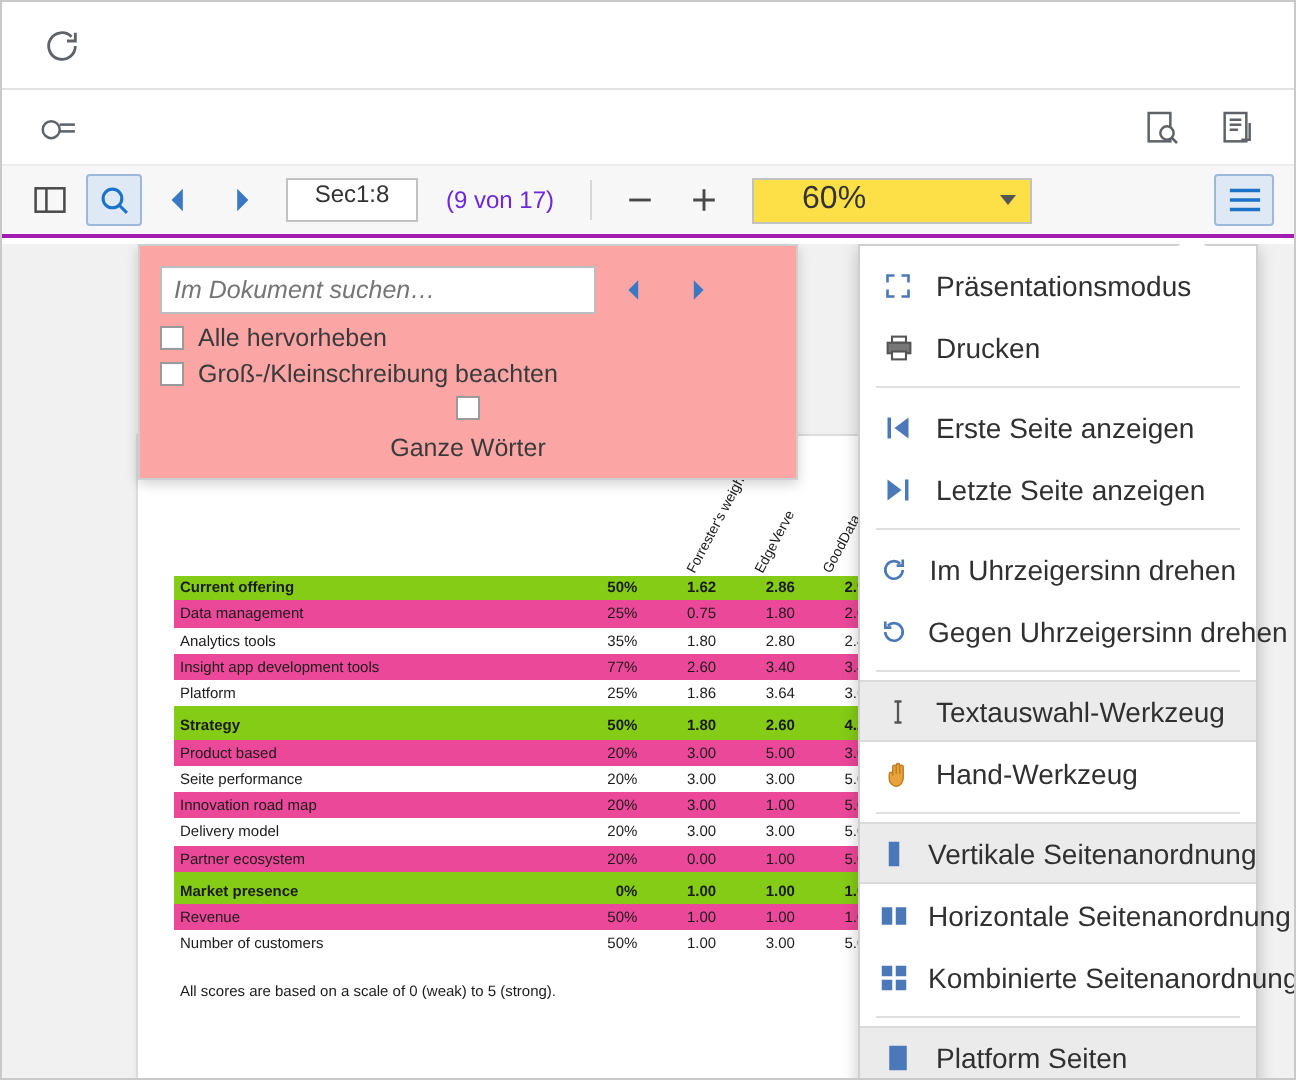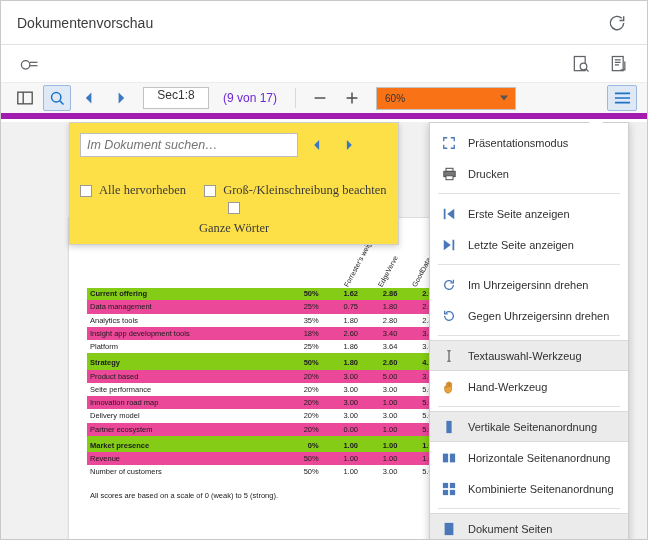--- a/index.html
+++ b/index.html
@@ -54,21 +54,21 @@
   }
   .secondbar .spacer { flex: 1; }
   .secondbar .right-group { display:flex; gap: 10px; }
   
   .toolbar {
     height: 36px;
     display: flex;
     align-items: center;
     padding: 0 10px;
     background: #f7f7f7;
-    border-bottom: 6px solid #a21caf;
+    border-bottom: 2px solid #a21caf;
     position: relative;
     gap: 4px;
   }
   .tb-btn {
     width: 28px; height: 26px;
     display:flex; align-items:center; justify-content:center;
     color: #5f6368;
     border: none; background: transparent; cursor: pointer;
   }
   .tb-btn.active {
@@ -88,26 +88,26 @@
     padding: 0 2px;
   }
   .page-count {
     font-size: 12px; color: #6d28d9; margin-left: 6px; margin-right: 8px;
     white-space: nowrap;
   }
   .tb-sep { width: 1px; height: 20px; background: #d8d8d8; margin: 0 6px; }
   .zoom-select {
     width: 140px; height: 23px;
     border: 1px solid #c2c2c2;
-    background: #f97316;
-    font-size: 10px;
+    background: #fde047;
+    font-size: 16px;
     color: #333;
     display: flex;
     align-items: center;
-    padding-left: 8px;
+    padding-left: 24px;
     position: relative;
     margin-left: 6px;
     cursor: pointer;
   }
   .zoom-select .caret {
     position:absolute; right: 7px; top: 50%; transform: translateY(-50%);
     width:0;height:0;border-left:4px solid transparent;border-right:4px solid transparent;border-top:5px solid #555;
   }
   .menu-btn {
     width: 30px; height: 26px;
@@ -132,61 +132,61 @@
     width: 506px; height: 404px;
     background: #fff;
     box-shadow: 0 0 0 1px #dcdcdc, 0 1px 3px rgba(0,0,0,0.12);
     padding: 14px 18px;
   }
   
   .findbar {
     position: absolute;
     left: 68px; top: 0px;
     width: 330px;
-    background: #fde047;
+    background: #fca5a5;
     border: 1px solid #cfcfcf;
     box-shadow: 0 2px 6px rgba(0,0,0,0.18);
     padding: 10px 10px 8px 10px;
     z-index: 30;
   }
   .findbar-row { display:flex; align-items:center; gap: 6px; }
   .find-input {
     width: 218px; height: 24px;
     border: 1px solid #bdbdbd;
     padding: 0 6px;
     font-size: 12.5px;
     font-style: italic;
     color: #9a9a9a;
     background: #fff;
   }
   .find-nav {
     width: 26px; height: 24px; display:flex;align-items:center;justify-content:center;
     color:#3b78c4; cursor:pointer;
   }
-  .find-opts { margin-top: 26px; display:flex; flex-wrap: wrap; gap: 4px 18px; font-family: Liberation Serif, serif; }
+  .find-opts { margin-top: 5px; display:flex; flex-wrap: wrap; gap: 4px 18px; }
   .cb-row { display:flex; align-items:center; gap: 7px; font-size: 12.5px; color:#3a3a3a; cursor:pointer;}
   .cb {
     width: 12px; height: 12px; border: 1px solid #9a9a9a; background:#fff; display:inline-block;
   }
   
   .menu {
     position: absolute;
     right: 18px; top: 0px;
     width: 200px;
     background: #fff;
     border: 1px solid #cfcfcf;
     box-shadow: 0 2px 8px rgba(0,0,0,0.22);
     z-index: 40;
     padding: 4px 0;
   }
   .menu-item {
     display: flex; align-items: center;
     height: 31px;
     padding: 0 10px;
-    font-size: 11px;
+    font-size: 14px;
     color: #303030;
     gap: 10px;
     cursor: pointer;
     white-space: nowrap;
   }
   .menu-item.selected {
     background: #ebebeb;
     border-top: 1px solid #dadada;
     border-bottom: 1px solid #dadada;
   }
@@ -216,21 +216,20 @@
     color: #1b1b1b;
   }
   .footnote { font-size: 7.5px; margin-top: 12px; color:#1b1b1b; padding-left:3px;}
 </style>
 </head>
 <body>
 
 <div class="window">
 
   <div class="titlebar">
-    <div class="title">Dokumentenvorschau</div>
     <div class="icon-btn" title="reload">
       <svg width="20" height="20" viewBox="0 0 24 24" fill="none" stroke="#5f6368" stroke-width="1.7">
         <path d="M20 12a8 8 0 1 1-2.3-5.6"></path>
         <path d="M20 4v5h-5"></path>
       </svg>
     </div>
   </div>
 
   <div class="secondbar">
     <div class="icon-btn">
@@ -347,21 +346,21 @@
               <td class="num">35%</td>
               <td class="num">1.80</td>
               <td class="num">2.80</td>
               <td class="num">2.40</td>
               <td class="num">4.40</td>
               <td class="num">4.20</td>
               <td class="num">0.70</td>
             </tr>
             <tr class="shade">
               <td class="lbl">Insight app development tools</td>
-              <td class="num">18%</td>
+              <td class="num">77%</td>
               <td class="num">2.60</td>
               <td class="num">3.40</td>
               <td class="num">3.40</td>
               <td class="num">4.00</td>
               <td class="num">3.70</td>
               <td class="num">1.70</td>
             </tr>
             <tr>
               <td class="lbl">Platform</td>
               <td class="num">25%</td>
@@ -602,19 +601,19 @@
             </span>
             <span>Kombinierte Seitenanordnung</span>
           </div>
           <div class="menu-sep"></div>
           <div class="menu-item selected">
             <span class="mi-icon">
               <svg width="14" height="14" viewBox="0 0 16 16" fill="#4a78b8">
                 <rect x="3" y="1" width="10" height="14"></rect>
               </svg>
             </span>
-            <span>Dokument Seiten</span>
+            <span>Platform Seiten</span>
           </div>
         </div>
     </div>
 
   </div>
 </div>
 
 </body></html>

